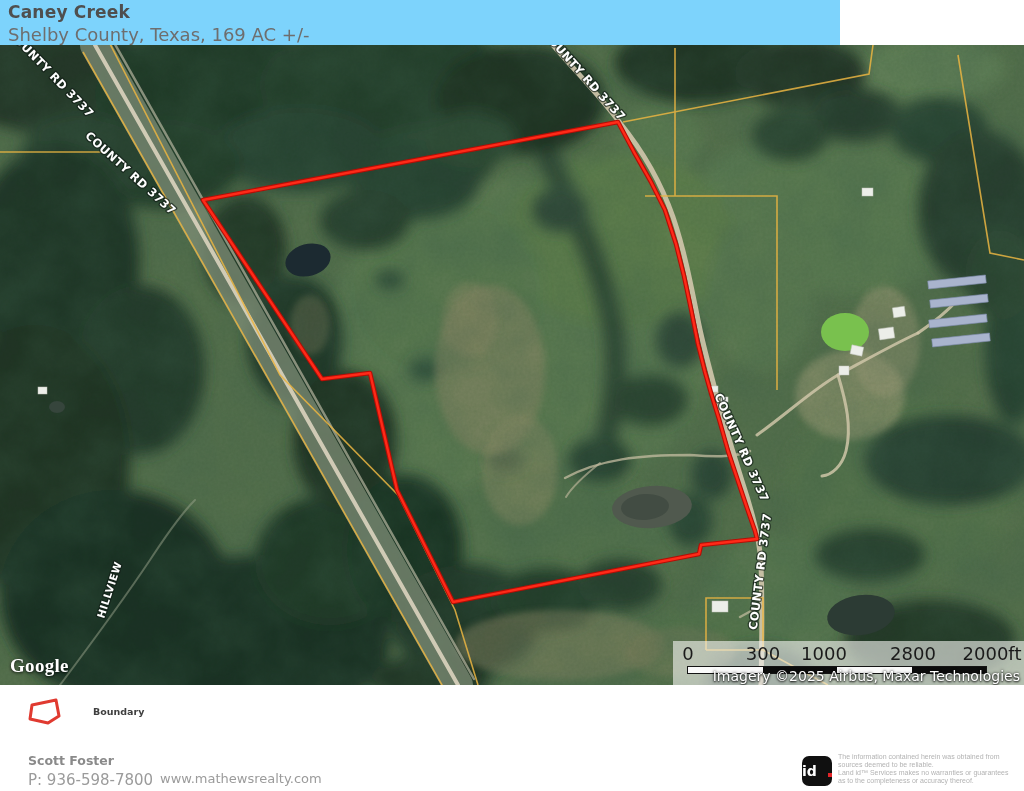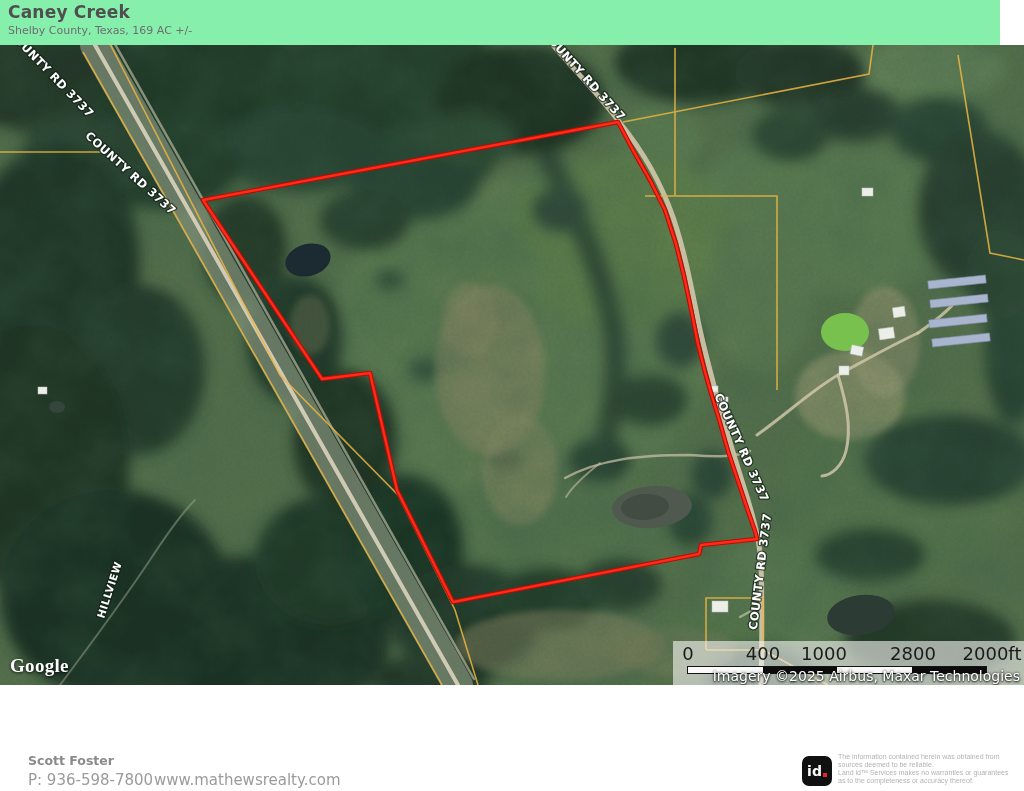--- a/index.html
+++ b/index.html
@@ -2,23 +2,23 @@
 <html><head>
 <meta charset="utf-8">
 <style>
   * { margin:0; padding:0; box-sizing:border-box; }
   html,body { background:#ffffff; }
   .page {
     position:relative; width:1024px; height:791px; overflow:hidden;
     font-family:"DejaVu Sans","Liberation Sans",sans-serif; background:#fff;
   }
   
-  .hdr { position:absolute; left:0; top:0; width:1000px; height:45px; background:#86efac; }
+  .hdr { position:absolute; left:0; top:0; width:840px; height:45px; background:#7dd3fc; }
   .hdr-title { position:absolute; left:8px; top:2px; font-size:17px; font-weight:bold; color:#4f4f4f; letter-spacing:.2px; }
-  .hdr-sub   { position:absolute; left:8px; top:24px; font-size:11px; color:#6e6e6e; }
+  .hdr-sub   { position:absolute; left:8px; top:24px; font-size:18px; color:#6e6e6e; }
   
   .map { position:absolute; left:0; top:45px; width:1024px; height:640px; overflow:hidden; background:#546e4c; }
   .map svg { display:block; }
   .rdlbl {
     font-family:"DejaVu Sans",sans-serif; font-size:11.5px; font-weight:bold;
     fill:#ffffff; stroke:rgba(18,30,22,.68); stroke-width:2.6px;
     paint-order:stroke; stroke-linejoin:round; letter-spacing:.4px;
   }
   .rdlbl-sm { font-size:10.5px; }
   .google {
@@ -39,25 +39,25 @@
     padding-left:28px;
   }
   
   .legend { position:absolute; left:0; top:685px; width:1024px; height:60px; background:#fff; }
   .legend-icon { position:absolute; left:25px; top:12px; }
   .legend-label { position:absolute; left:93px; top:21px; font-size:9.5px; font-weight:600; color:#3f3f3f; }
   
   .ftr { position:absolute; left:0; top:745px; width:1024px; height:46px; background:#fff; }
   .ftr-name { position:absolute; left:28px; top:8px; font-size:12.5px; font-weight:bold; color:#8a8a8a; }
   .ftr-phone { position:absolute; left:28px; top:26px; font-size:15px; color:#9b9b9b; }
-  .ftr-web { position:absolute; left:114px; top:26px; font-size:15px; color:#9b9b9b; text-decoration:none;padding-left:40px; }
+  .ftr-web { position:absolute; left:120px; top:26px; font-size:13px; color:#9b9b9b; text-decoration:none;padding-left:40px; }
   .ftr-addr { position:absolute; left:291px; top:26px; font-size:12.5px; color:#9b9b9b; }
   .id-logo {
     position:absolute; left:802px; top:11px; width:30px; height:30px; border-radius:7px;
-    background:#101010; display:flex; align-items:center; justify-content:center;
+    background:#101010; display:flex; align-items:center; justify-content:space-between;
   }
   .id-logo .id-txt { color:#fff; font-size:14px; font-weight:bold; letter-spacing:0; line-height:1; }
   .id-logo .id-dot { display:inline-block; width:4px; height:4px; background:#e32428; margin-left:1px; margin-top:8px; }
   .disclaimer {
     position:absolute; left:838px; top:8px; width:182px;
     font-size:7px; line-height:8px; color:#b3b3b3; font-family:"Liberation Sans",sans-serif;
   }
   .disclaimer div { white-space:nowrap; overflow:hidden; }
 </style>
 </head>
@@ -238,34 +238,40 @@
         <text class="rdlbl" transform="translate(738,404) rotate(66)">COUNTY RD 3737</text>
         <text class="rdlbl" transform="translate(764,527) rotate(-83)">COUNTY RD 3737</text>
         <text class="rdlbl rdlbl-sm" transform="translate(113,546) rotate(-72)">HILLVIEW</text>
       </g>
     </svg>
 
     <div class="google">Google</div>
 
     <div class="scalebar">
       <span class="tick" style="left:15px">0</span>
-      <span class="tick" style="left:90px">400</span>
+      <span class="tick" style="left:90px">300</span>
       <span class="tick" style="left:151px">1000</span>
       <span class="tick" style="left:240px">2800</span>
       <span class="tick" style="left:319px">2000ft</span>
       <div class="bar">
         <span class="seg-w"></span>
           <span class="seg-b"></span>
           <span class="seg-w"></span>
           <span class="seg-b"></span>
       </div>
       <span class="attrib">Imagery ©2025 Airbus, Maxar Technologies</span>
     </div>
   </div>
 
+  <div class="legend">
+    <svg class="legend-icon" width="40" height="32" viewBox="0 0 40 32">
+      <path d="M7,8 L31,3 L34,19 L23,26 L5,22 Z" fill="none" stroke="#e03a30" stroke-width="3" stroke-linejoin="round"></path>
+    </svg>
+    <span class="legend-label">Boundary</span>
+  </div>
 
   <div class="ftr">
     <div class="ftr-name">Scott Foster</div>
     <div class="ftr-phone">P: 936-598-7800</div>
     <a class="ftr-web" href="#">www.mathewsrealty.com</a>
 
     <div class="id-logo">
       <span class="id-txt">id</span>
         <span class="id-dot"></span>
     </div>

